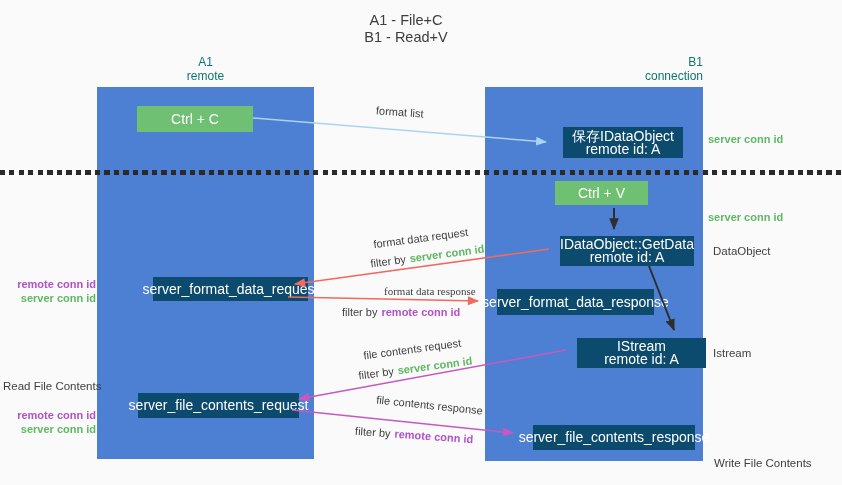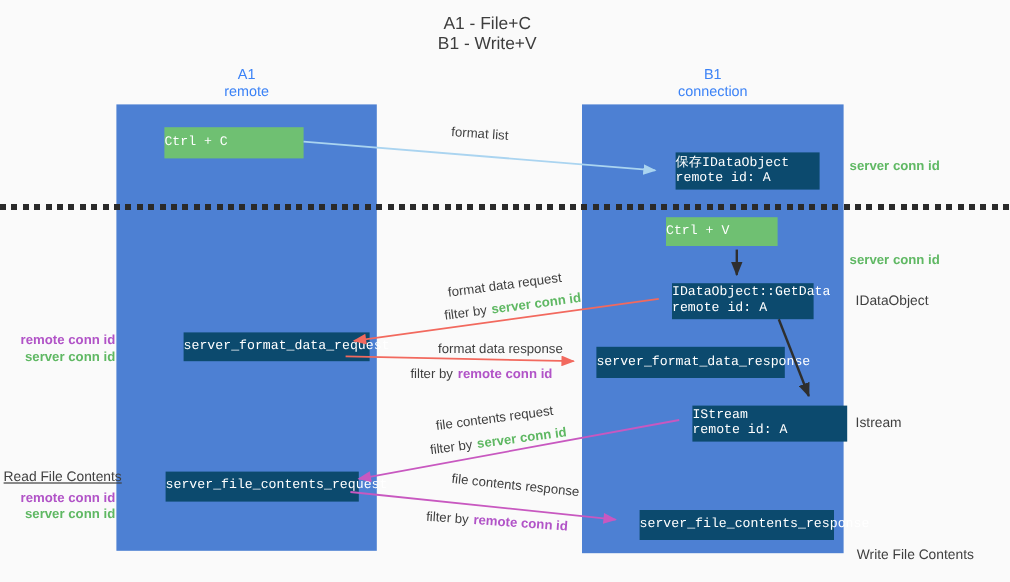--- a/index.html
+++ b/index.html
@@ -4,78 +4,77 @@
 <style>
   html,body{margin:0;padding:0;background:#e8e8e8;}
   .stage{
     position:relative;width:842px;height:485px;background:#fafafa;
     font-family:"Liberation Sans",sans-serif;overflow:hidden;color:#3b3b3b;
   }
   .title{
     position:absolute;left:306px;top:12px;width:200px;text-align:center;
     font-size:14.5px;line-height:17px;color:#3d3d3d;
   }
-  .hdr{position:absolute;text-align:center;font-size:12px;line-height:13.5px;color:#3b82f6;}
+  .hdr{position:absolute;text-align:center;font-size:12px;line-height:13.5px;color:#0f766e;}
   .col{position:absolute;background:#4d80d3;}
   .dotted{
     position:absolute;left:0;top:170px;width:842px;height:5px;z-index:3;
     background:repeating-linear-gradient(90deg,#2a2a2a 0 5px,transparent 5px 9.5px);
   }
   .node{
-    position:absolute;z-index:4;display:flex;flex-direction:column;align-items:flex-start;
-    justify-content:center;color:#fff;font-size:11px;line-height:13px;text-align:center;
+    position:absolute;z-index:4;display:flex;flex-direction:column;align-items:center;
+    justify-content:center;color:#fff;font-size:14px;line-height:13px;text-align:center;
     white-space:nowrap;
-    font-family:Liberation Mono, monospace;
   }
   .orange{background:#0c4a6e;margin-left:10px;}
   .green{background:#6fc072;}
   .arrows{position:absolute;left:0;top:0;z-index:5;pointer-events:none;}
   .albl{position:absolute;z-index:6;font-size:11px;color:#3f3f3f;white-space:nowrap;}
   .albl span + span{margin-left:4px;}
   .side{position:absolute;z-index:6;font-size:11.5px;color:#3f3f3f;white-space:nowrap;line-height:13.5px;}
   .bold{font-weight:bold;font-size:11px;}
   .green-t{color:#5fb863;font-weight:bold;}
   .purple-t{color:#b153c7;font-weight:bold;}
   .right-align{text-align:right;}
 </style>
 </head>
 <body>
 
 <div class="stage">
 
   <div class="title">
     <div>A1 - File+C</div>
-    <div>B1 - Write+V</div>
+    <div>B1 - Read+V</div>
   </div>
 
   <div class="hdr" style="left:97px;top:56px;width:217px;">
     <div>A1</div>
     <div>remote</div>
   </div>
-  <div class="hdr" style="left:485px;top:56px;width:218px;">
+  <div class="hdr" style="left:485px;top:56px;width:218px;text-align:right;">
     <div>B1</div>
     <div>connection</div>
   </div>
 
   <div class="col" style="left:97px;top:87px;width:217px;height:372px;"></div>
   <div class="col" style="left:485px;top:87px;width:218px;height:374px;"></div>
 
   <div class="dotted"></div>
 
   <div class="node green" style="left:137px;top:106px;width:116px;height:26px;">
     <span>Ctrl + C</span>
   </div>
   <div class="node orange" style="left:553px;top:127px;width:120px;height:31px;">
     <span>保存IDataObject</span>
     <span>remote id: A</span>
   </div>
   <div class="node green" style="left:555px;top:181px;width:93px;height:24px;">
     <span>Ctrl + V</span>
   </div>
-  <div class="node orange" style="left:550px;top:236px;width:118px;height:30px;">
+  <div class="node orange" style="left:550px;top:236px;width:134px;height:30px;">
     <span>IDataObject::GetData</span>
     <span>remote id: A</span>
   </div>
   <div class="node orange" style="left:143px;top:277px;width:155px;height:24px;">
     <span>server_format_data_request</span>
   </div>
   <div class="node orange" style="left:487px;top:289px;width:157px;height:26px;">
     <span>server_format_data_response</span>
   </div>
   <div class="node orange" style="left:567px;top:338px;width:129px;height:30px;">
@@ -115,21 +114,21 @@
 
   <div class="albl" style="left:376px;top:106px;transform:rotate(4deg);">
     <span>format list</span>
   </div>
   <div class="albl" style="left:373px;top:232px;transform:rotate(-7.5deg);">
     <span>format data request</span>
   </div>
   <div class="albl" style="left:370px;top:250px;transform:rotate(-7.5deg);">
     <span>filter by</span><span class="green-t">server conn id</span>
   </div>
-  <div class="albl" style="left:365px;top:285px;">
+  <div class="albl" style="left:384px;top:285px;font-family:Liberation Serif, serif;">
     <span>format data response</span>
   </div>
   <div class="albl" style="left:342px;top:306px;">
     <span>filter by</span><span class="purple-t">remote conn id</span>
   </div>
   <div class="albl" style="left:363px;top:343px;transform:rotate(-7.5deg);">
     <span>file contents request</span>
   </div>
   <div class="albl" style="left:358px;top:362px;transform:rotate(-7.5deg);">
     <span>filter by</span><span class="green-t">server conn id</span>
@@ -141,34 +140,34 @@
     <span>filter by</span><span class="purple-t">remote conn id</span>
   </div>
 
   <div class="side green-t bold" style="left:708px;top:133px;">
     <span>server conn id</span>
   </div>
   <div class="side green-t bold" style="left:708px;top:211px;">
     <span>server conn id</span>
   </div>
   <div class="side" style="left:713px;top:245px;">
-    <span>IDataObject</span>
+    <span>DataObject</span>
   </div>
   <div class="side" style="left:713px;top:347px;">
     <span>Istream</span>
   </div>
   <div class="side" style="left:714px;top:430px;margin-top:27px;">
     <span>Write File Contents</span>
   </div>
 
   <div class="side right-align" style="left:8px;top:278px;width:88px;">
     <div class="purple-t bold">remote conn id</div>
     <div class="green-t bold">server conn id</div>
   </div>
-  <div class="side right-align" style="left:3px;top:392px;width:93px;text-decoration:underline;">
+  <div class="side right-align" style="left:3px;top:380px;width:93px;">
     <span>Read File Contents</span>
   </div>
   <div class="side right-align" style="left:8px;top:409px;width:88px;">
     <div class="purple-t bold">remote conn id</div>
     <div class="green-t bold">server conn id</div>
   </div>
 
 </div>
 
 </body></html>

